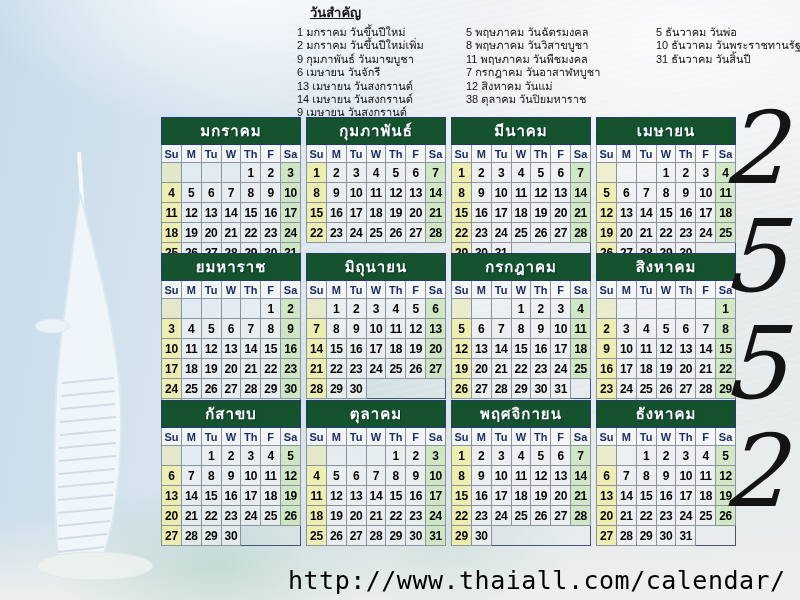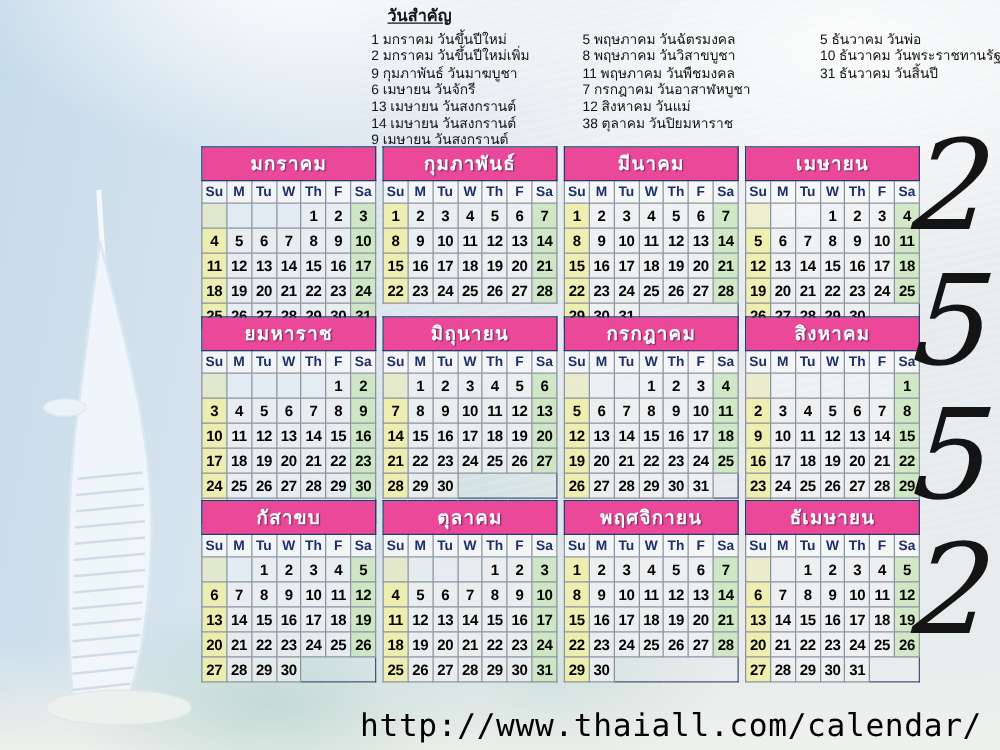--- a/index.html
+++ b/index.html
@@ -27,21 +27,21 @@
   .h-cols{display:flex;gap:13px;}
   .h-col{font-size:11px;line-height:13.4px;white-space:nowrap;}
   #hcol1{width:156px;} #hcol2{width:177px;} #hcol3{width:170px;}
 
   
   .cal-grid{position:absolute;left:161px;top:117px;display:grid;
             grid-template-columns:repeat(4,140px);column-gap:5px;
             grid-template-rows:136px 147px auto;align-items:start;}
   table.month{border-collapse:collapse;table-layout:fixed;width:140px;
               border:1px solid #46567a;}
-  th.mh{background:#ec4899;color:#ffffff;font-size:15px;font-weight:bold;
+  th.mh{background:#14532d;color:#ffffff;font-size:15px;font-weight:bold;
         height:22px;letter-spacing:1px;border:1px solid #223c6e;
         text-shadow:1px 1px 1px rgba(10,20,50,0.55);}
   tr.dow th{font-size:11px;font-weight:bold;color:#1b2f6a;height:15px;
         background:rgba(248,248,248,0.82);border:1px solid #8a94a0;}
   td{height:17px;text-align:center;font-size:12px;font-weight:bold;color:#050505;
      background:rgba(242,242,242,0.62);border:1px solid #8a94a0;letter-spacing:-0.3px;}
   th.sun,td.sun{background:rgba(240,238,165,0.85);}
   th.sat,td.sat{background:rgba(203,230,188,0.80);}
   td.empty{background:rgba(255,255,255,0.28);}
   td.empty.sun{background:rgba(240,238,165,0.45);}
@@ -815,21 +815,21 @@
             <td class="ghost"></td>
             <td class="ghost"></td>
             <td class="ghost"></td>
             <td class="ghost"></td>
           </tr>
         </tbody>
       </table>
       <table class="month">
         <thead>
           <tr>
-            <th class="mh" colspan="7">ธัเมษายน</th>
+            <th class="mh" colspan="7">ธังหาคม</th>
           </tr>
           <tr class="dow">
             <th class="sun">Su</th>
             <th>M</th>
             <th>Tu</th>
             <th>W</th>
             <th>Th</th>
             <th>F</th>
             <th class="sat">Sa</th>
           </tr>

